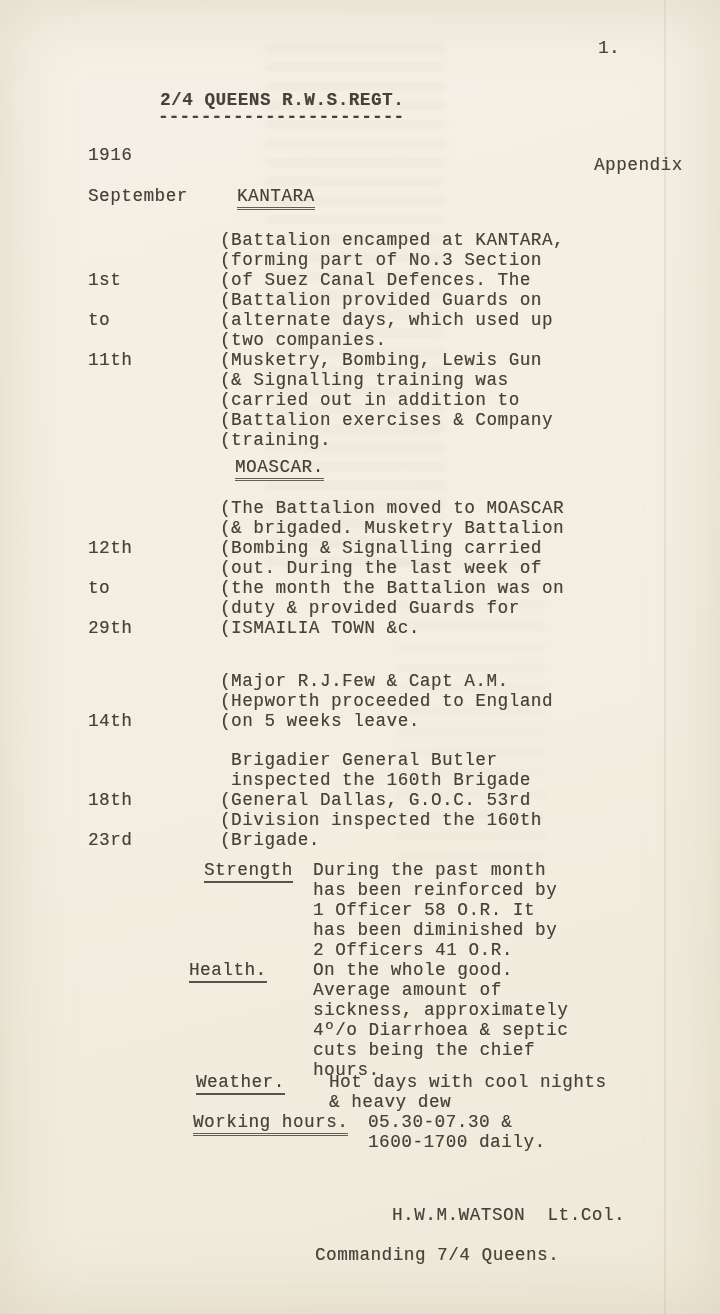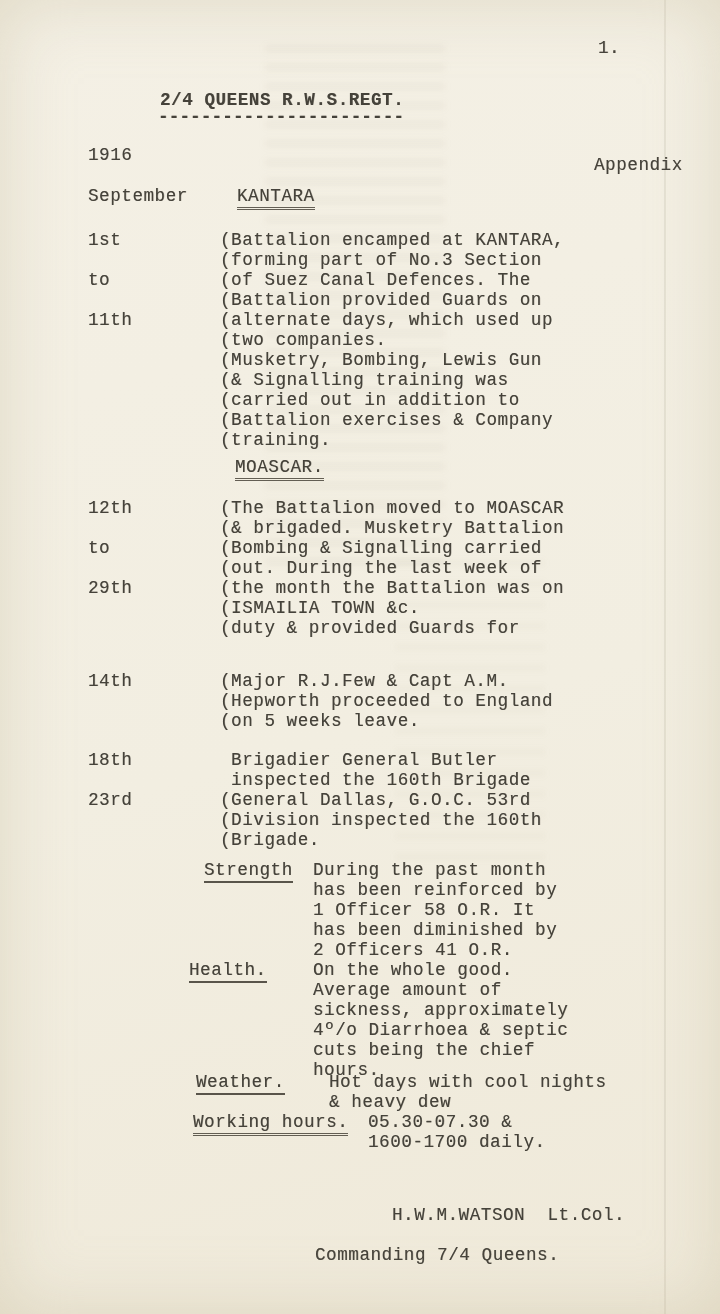--- a/index.html
+++ b/index.html
@@ -17,21 +17,21 @@
   }
   .ink{ text-shadow:0.4px 0.4px 0.6px rgba(62,58,48,0.45); }
   .abs{ position:absolute; white-space:pre; }
   .bold{ font-weight:700; }
   .u{ border-bottom:2.5px solid rgba(62,58,48,0.85); padding-bottom:1px;text-align:right; }
   .uh{ border-bottom:3px double rgba(62,58,48,0.8); padding-bottom:1px; }
 
   
   .entry{ position:absolute; left:88px; }
   .entry .dates{ position:absolute; left:0; top:0; width:130px; }
-  .entry .dates span{ position:absolute; left:0; white-space:pre; }
+  .entry .dates span{ position:absolute; left:0; white-space:pre;margin-top:40px; }
   .entry .dates span:nth-child(1){ top:0; }
   .entry .dates span:nth-child(2){ top:40px; }
   .entry .dates span:nth-child(3){ top:80px; }
   .entry .lines{ position:absolute; left:132px; top:0; }
   .line{ height:20px; white-space:pre; }
 
   
   .sum-label{ position:absolute; white-space:pre; }
   .sum-lines{ position:absolute; }
 
@@ -105,22 +105,22 @@
         <span>12th</span>
         <span>to</span>
         <span>29th</span>
       </div>
     <div class="lines">
         <div class="line">(The Battalion moved to MOASCAR</div>
         <div class="line">(&amp; brigaded. Musketry Battalion</div>
         <div class="line">(Bombing &amp; Signalling carried</div>
         <div class="line">(out. During the last week of</div>
         <div class="line">(the month the Battalion was on</div>
+        <div class="line">(duty &amp; provided Guards for</div>
         <div class="line">(ISMAILIA TOWN &amp;c.</div>
-        <div class="line">(duty &amp; provided Guards for</div>
       </div>
   </div>
 
   <div class="entry" style="top:671px;">
     <div class="dates">
         <span>14th</span>
       </div>
     <div class="lines">
         <div class="line">(Major R.J.Few &amp; Capt A.M.</div>
         <div class="line">(Hepworth proceeded to England</div>

